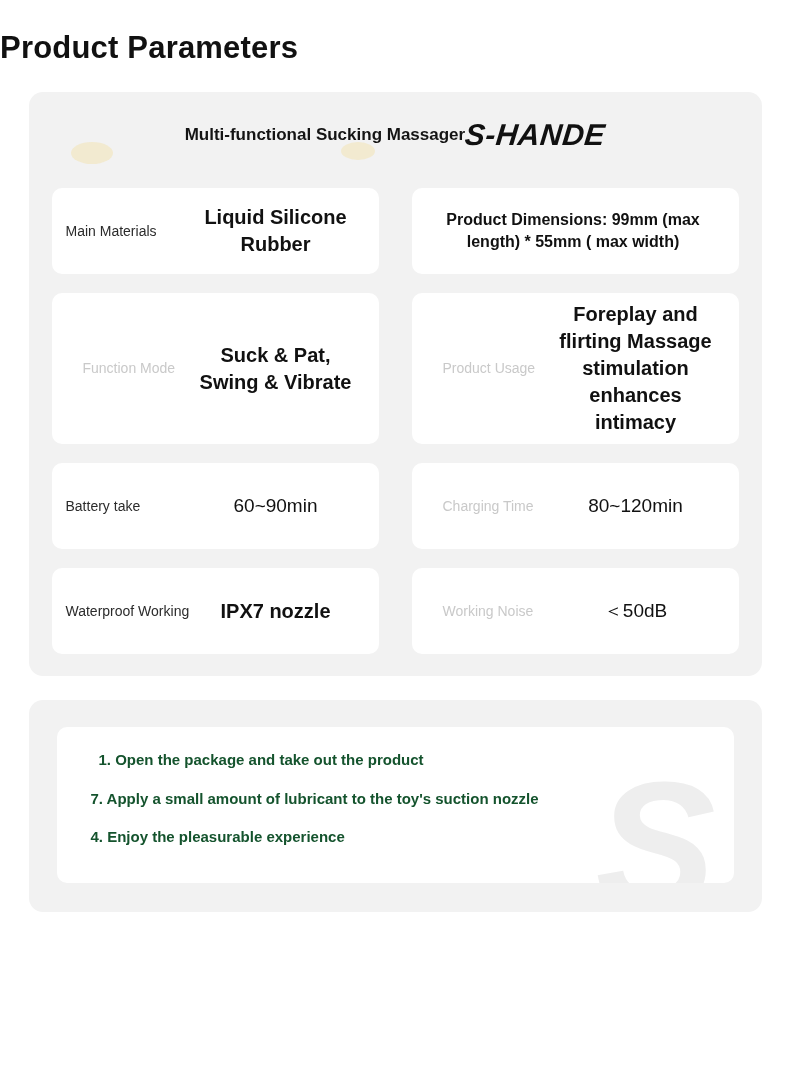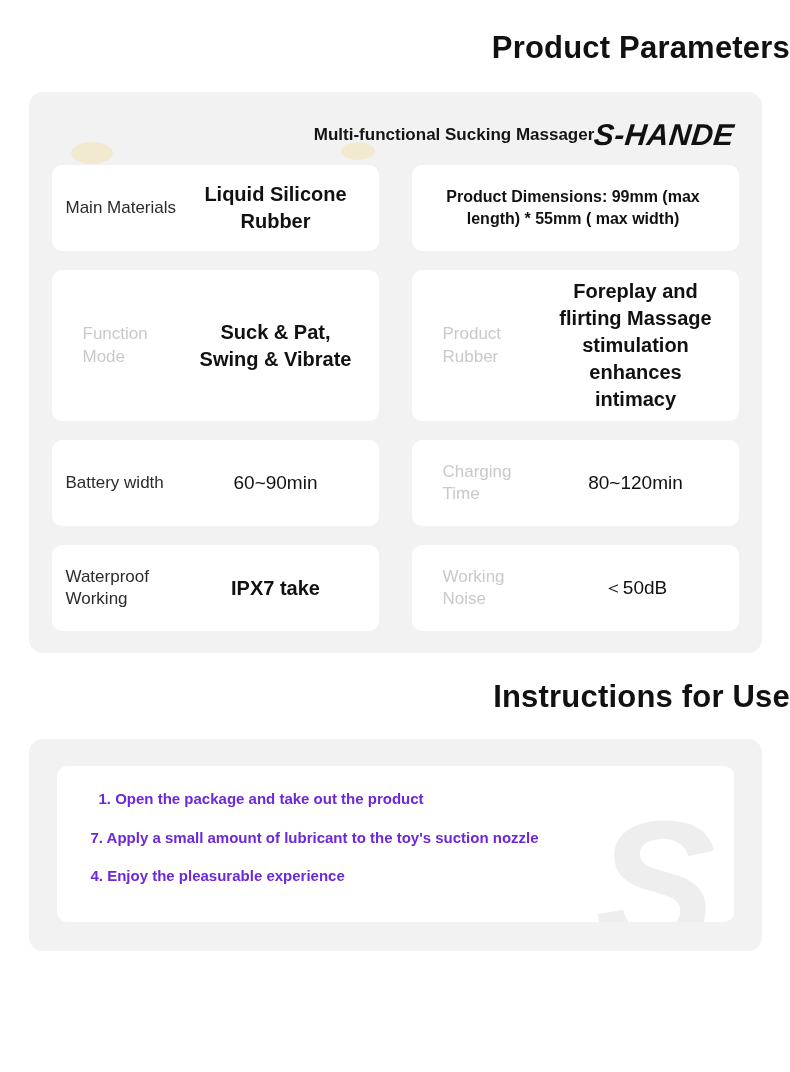--- a/index.html
+++ b/index.html
@@ -14,43 +14,43 @@
   }
   .page {
     position: relative;
     width: 790px;
     height: 1072px;
     overflow: hidden;
   }
 
   
   .section-title {
-    text-align: right;
+    text-align: left;
     font-weight: bold;
     font-size: 31px;
     letter-spacing: 0.2px;
     color: #111;
   }
   #params-title { margin-top: 30px; }
   #usage-title { margin-top: 26px; }
 
   
   .spec-card {
     position: relative;
     margin: 26px auto 0 auto;
     width: 733px;
     background: #f2f2f2;
     border-radius: 14px;
     padding: 26px 23px 22px 23px;
   }
   .spec-head {
     display: flex;
     align-items: center;
-    justify-content: flex-end;
-    margin-bottom: 13px;
+    justify-content: center;
+    margin-bottom: 36px;
     padding: 0 4px;
   }
   .product-name {
     font-size: 17px;
     font-weight: bold;
     color: #141414;
   }
   .brand {
     font-size: 30px;
     font-weight: bold;
@@ -88,21 +88,21 @@
   .spec-row {
     background: #ffffff;
     border-radius: 10px;
     min-height: 86px;
     display: flex;
     align-items: center;
     padding: 8px 14px;
   }
   .spec-label {
     flex: 0 0 125px;
-    font-size: 17px;
+    font-size: 14px;
     color: #2b2b2b;
     line-height: 1.3;
   }
   .spec-label.faded { color: #c9c9c9; padding-left: 17px; }
   .spec-value {
     flex: 1;
     text-align: center;
     font-size: 20px;
     font-weight: bold;
     color: #111;
@@ -140,21 +140,21 @@
   .instr-inner {
     position: relative;
     background: #ffffff;
     border-radius: 10px;
     padding: 22px 26px 22px 26px;
     overflow: hidden;
   }
   .instr-item {
     font-size: 15px;
     font-weight: bold;
-    color: #6d28d9;
+    color: #14532d;
     line-height: 1.5;
     margin: 0 0 16px 0;
     position: relative;
     z-index: 2;
     padding-left: 18px;
     text-indent: -18px;
   }
   .instr-item:last-child { margin-bottom: 12px; }
   .instr-item.indent-1 { padding-left: 34px; text-indent: -18px; }
   .instr-item.indent-2 { padding-left: 26px; text-indent: -18px; }
@@ -202,48 +202,47 @@
       <div class="spec-row bleed wide-value">
         <div class="spec-value dim-value" style="white-space:normal;">Product Dimensions: 99mm (max length) * 55mm ( max width)</div>
       </div>
 
       <div class="spec-row">
         <div class="spec-label faded">Function Mode</div>
         <div class="spec-value">Suck &amp; Pat, Swing &amp; Vibrate</div>
       </div>
 
       <div class="spec-row">
-        <div class="spec-label faded">Product Rubber</div>
+        <div class="spec-label faded">Product Usage</div>
         <div class="spec-value">Foreplay and flirting Massage stimulation enhances intimacy</div>
       </div>
 
       <div class="spec-row">
-        <div class="spec-label">Battery width</div>
+        <div class="spec-label">Battery take</div>
         <div class="spec-value big">60~90min</div>
       </div>
 
       <div class="spec-row">
         <div class="spec-label faded">Charging Time</div>
         <div class="spec-value big">80~120min</div>
       </div>
 
       <div class="spec-row">
         <div class="spec-label">Waterproof Working</div>
-        <div class="spec-value">IPX7 take</div>
+        <div class="spec-value">IPX7 nozzle</div>
       </div>
 
       <div class="spec-row">
         <div class="spec-label faded">Working Noise</div>
         <div class="spec-value big">＜50dB</div>
       </div>
 
     </div>
   </div>
 
-  <h1 class="section-title" id="usage-title">Instructions for Use</h1>
 
   <div class="instr-card">
     <div class="instr-inner">
       <div class="watermark-s">S</div>
 
       <p class="instr-item indent-1">1. Open the package and take out the product</p>
       <p class="instr-item indent-2">7. Apply a small amount of lubricant to the toy's suction nozzle</p>
       <p class="instr-item indent-2">4. Enjoy the pleasurable experience</p>
     </div>
   </div>

